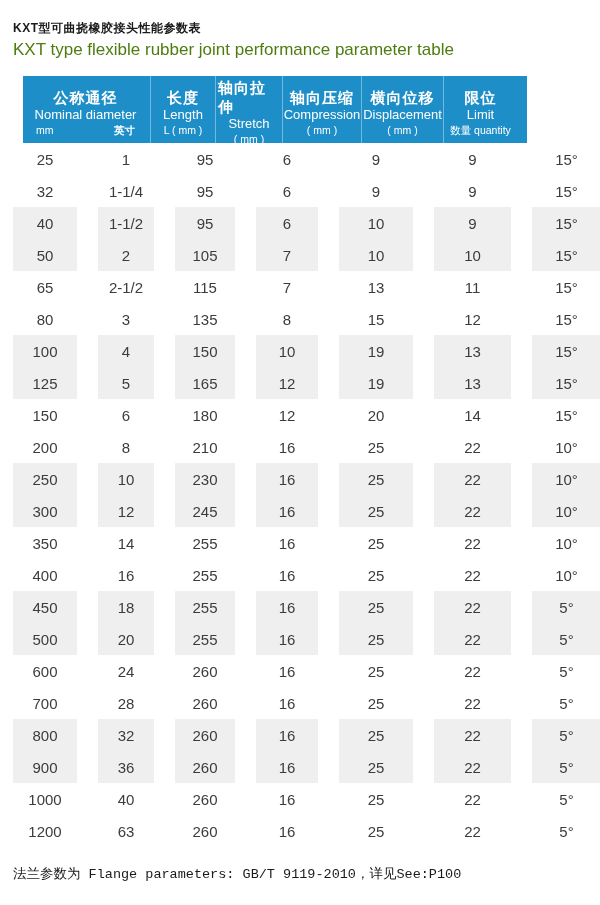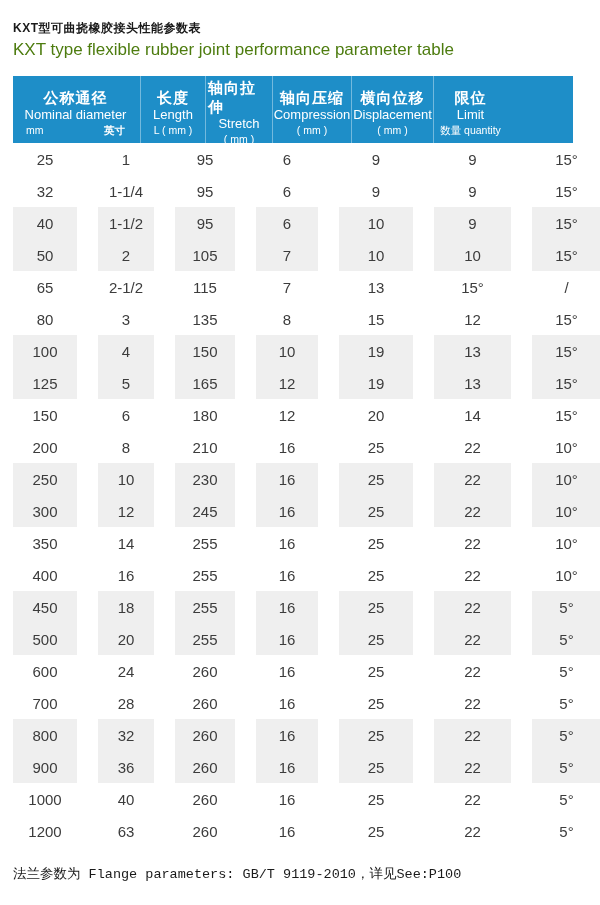--- a/index.html
+++ b/index.html
@@ -17,26 +17,27 @@
     margin:0 0 3px 0;
     font-size:12px; font-weight:bold; color:#1a1a1a;
     letter-spacing:0.5px;
   }
   .title-en {
     margin:0 0 16px 0;
     font-size:17px; font-weight:400; color:#4d7c0f;
   }
   
   .thead {
-    width:560px; height:67px;
+    width:504px; height:67px;
     background:#1e8ec8;
     display:grid;
     grid-template-columns:125px 60px 62px 74px 77px 69px 83px;
     column-gap:5px;
     color:#ffffff;
+    margin-left:10px;
   }
   .hgroup {
     position:relative;
     display:flex; flex-direction:column;
     align-items:center; justify-content:center;
     padding-top:2px;
     box-sizing:border-box;
   }
   .hgroup + .hgroup::before {
     content:"";
@@ -158,20 +159,21 @@
         <div class="tcell">10</div>
         <div class="tcell">15°</div>
         <div class="tcell">/</div>
       </div>
       <div class="trow">
         <div class="tcell">65</div>
         <div class="tcell">2-1/2</div>
         <div class="tcell">115</div>
         <div class="tcell">7</div>
         <div class="tcell">13</div>
+        <div class="tcell">11</div>
         <div class="tcell">15°</div>
         <div class="tcell">/</div>
       </div>
       <div class="trow">
         <div class="tcell">80</div>
         <div class="tcell">3</div>
         <div class="tcell">135</div>
         <div class="tcell">8</div>
         <div class="tcell">15</div>
         <div class="tcell">12</div>

